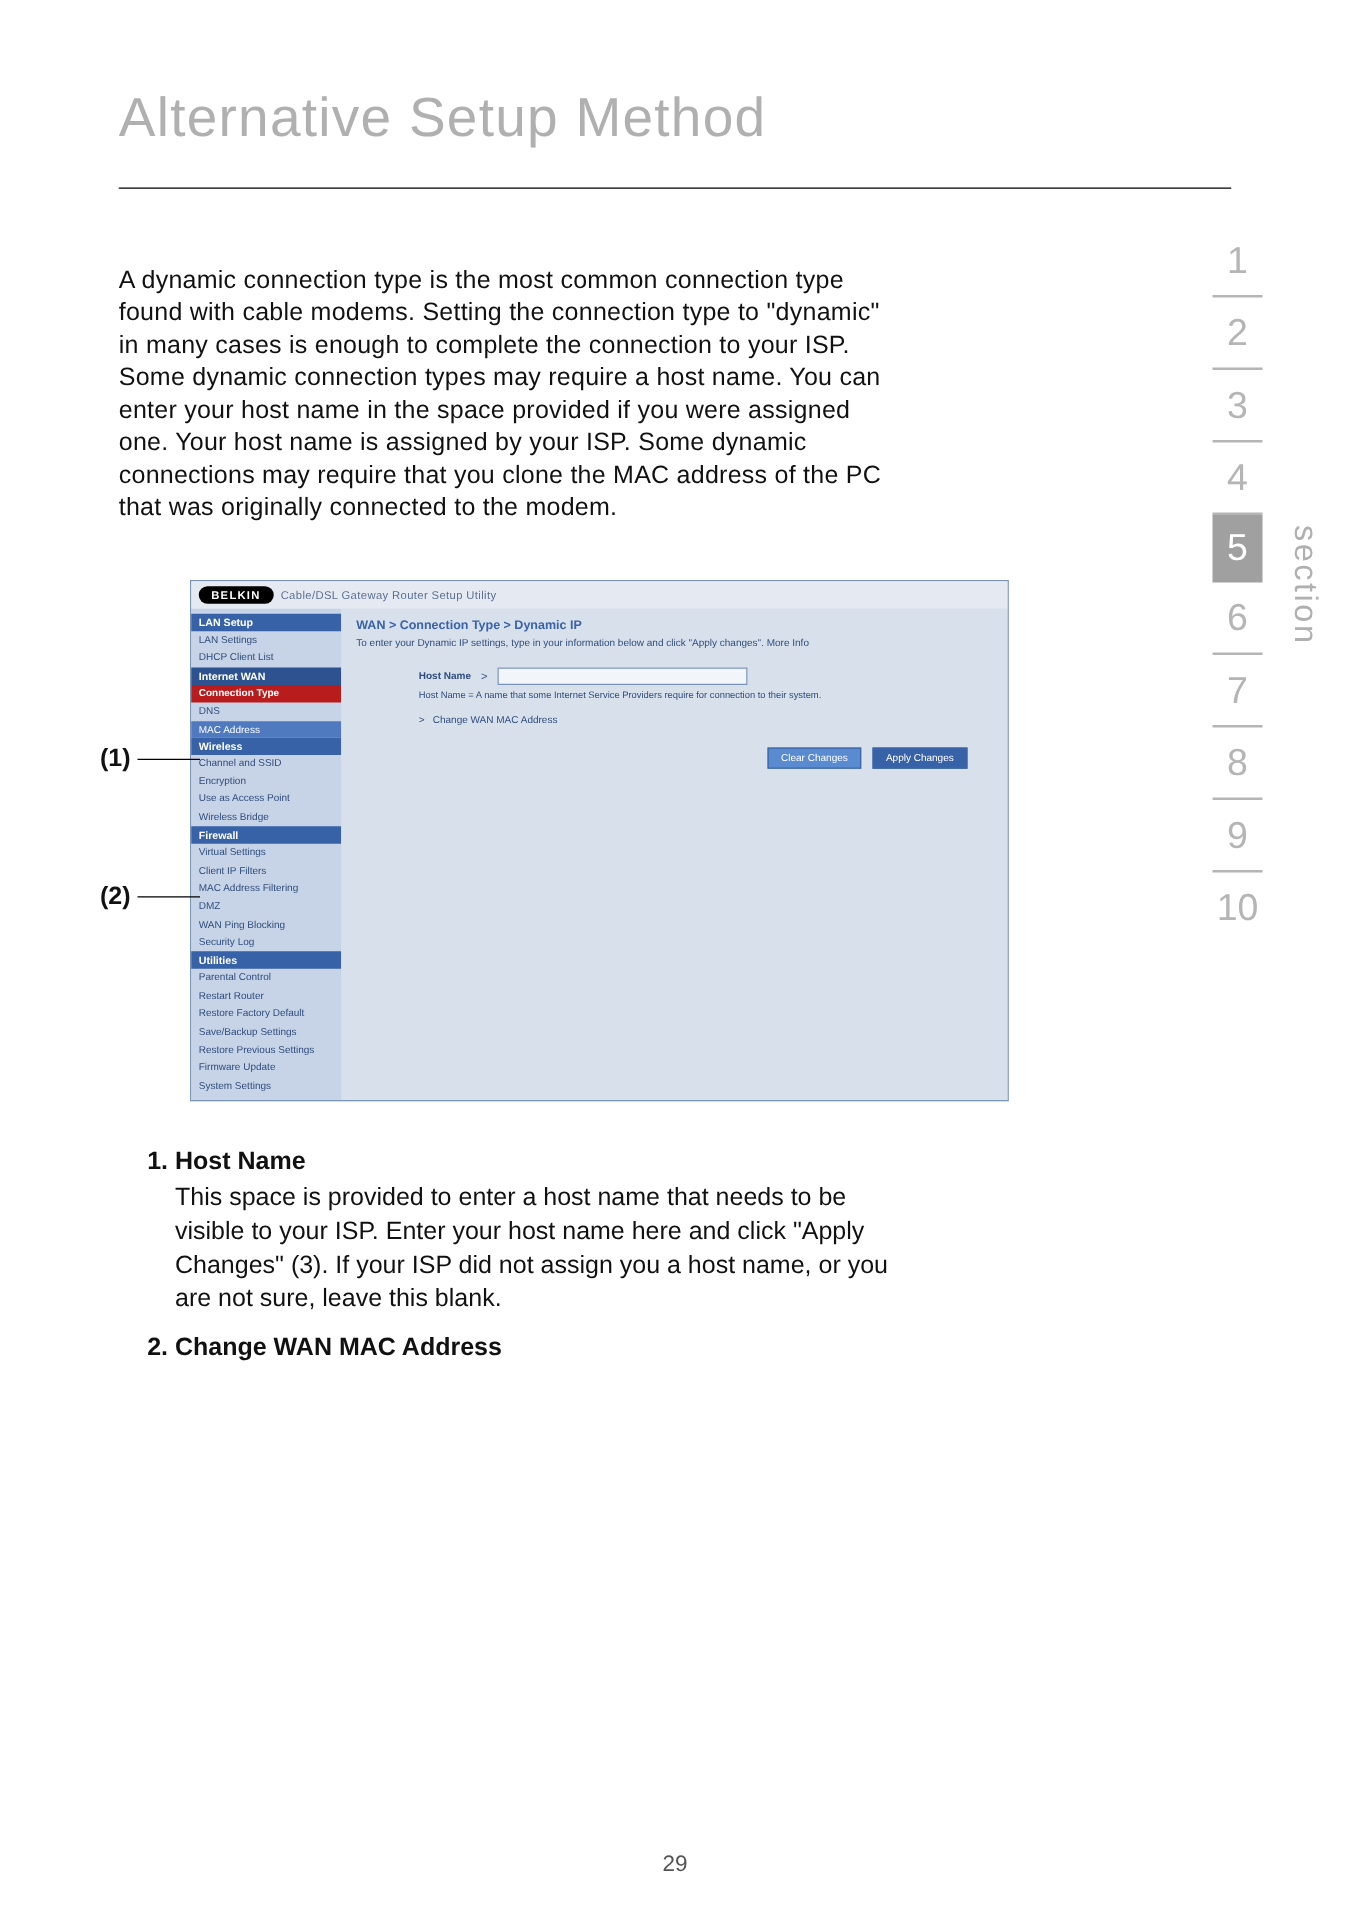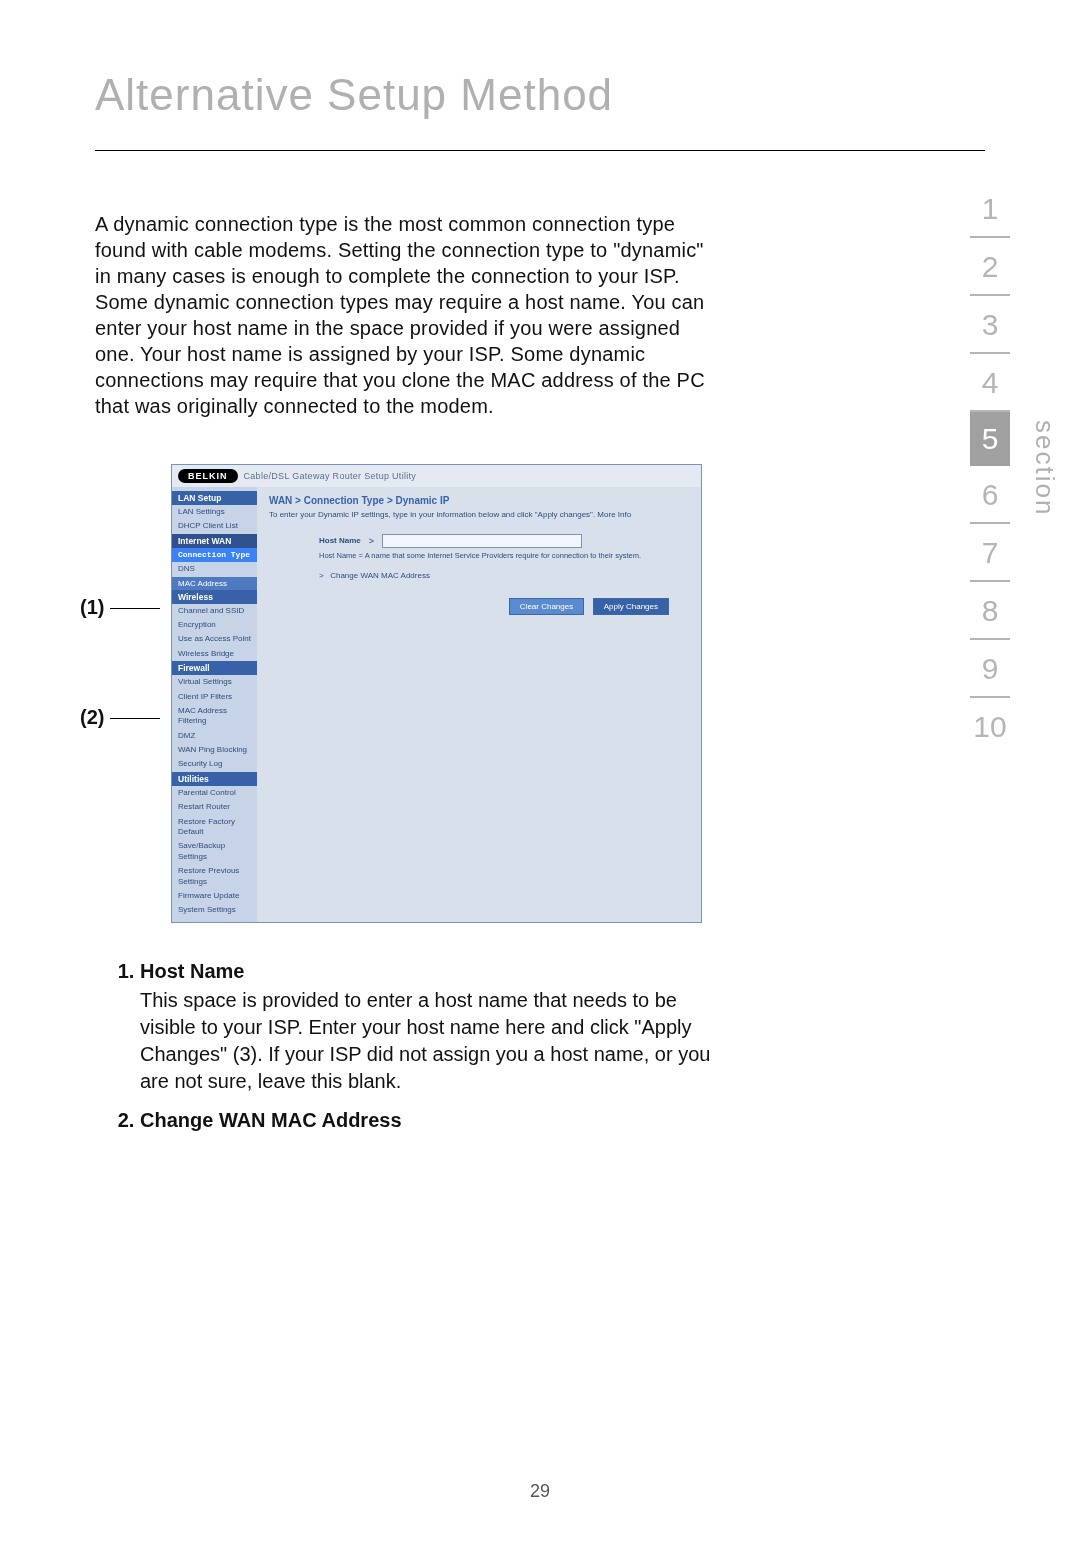--- a/index.html
+++ b/index.html
@@ -90,22 +90,22 @@
       vertical-align: middle;
     }
     .c1 { left: -15px; top: 132px; }
     .c1 .line { width: 50px; margin-left: 6px; }
     .c2 { left: -15px; top: 242px; }
     .c2 .line { width: 50px; margin-left: 6px; }
     .c3 { left: 570px; top: 290px; }
     .c3svg { position:absolute; left:420px; top:210px; width:160px; height:80px; }
 
     .shot {
-      margin-left: 76px;
-      width: 531px;
+      margin-left: 57px;
+      width: 655px;
       background: #d8e0ec;
       border: 1px solid #7a94b9;
       font-size: 9px;
       color: #2a3b5c;
     }
     .shot-top {
       display:flex;
       align-items:center;
       background:#e5eaf2;
       padding:4px 6px;
@@ -142,24 +142,23 @@
       font-weight:600;
     }
     .sidebar .cat.dark { background:#2e528f; }
     .sidebar .item {
       padding:2px 6px;
       color:#2f4d7d;
       font-size:8px;
       line-height:1.3;
     }
     .sidebar .item.active {
-      background:#3b82f6;
+      background:#b91c1c;
       color:#fff;
       font-weight:600;
-      font-family:Liberation Mono, monospace;
     }
     .sidebar .sel {
       background:#4f7ac0;
       color:#fff;
       padding:2px 6px;
       font-size:8px;
     }
     .main {
       flex:1;
       background:#d8e0ec;

